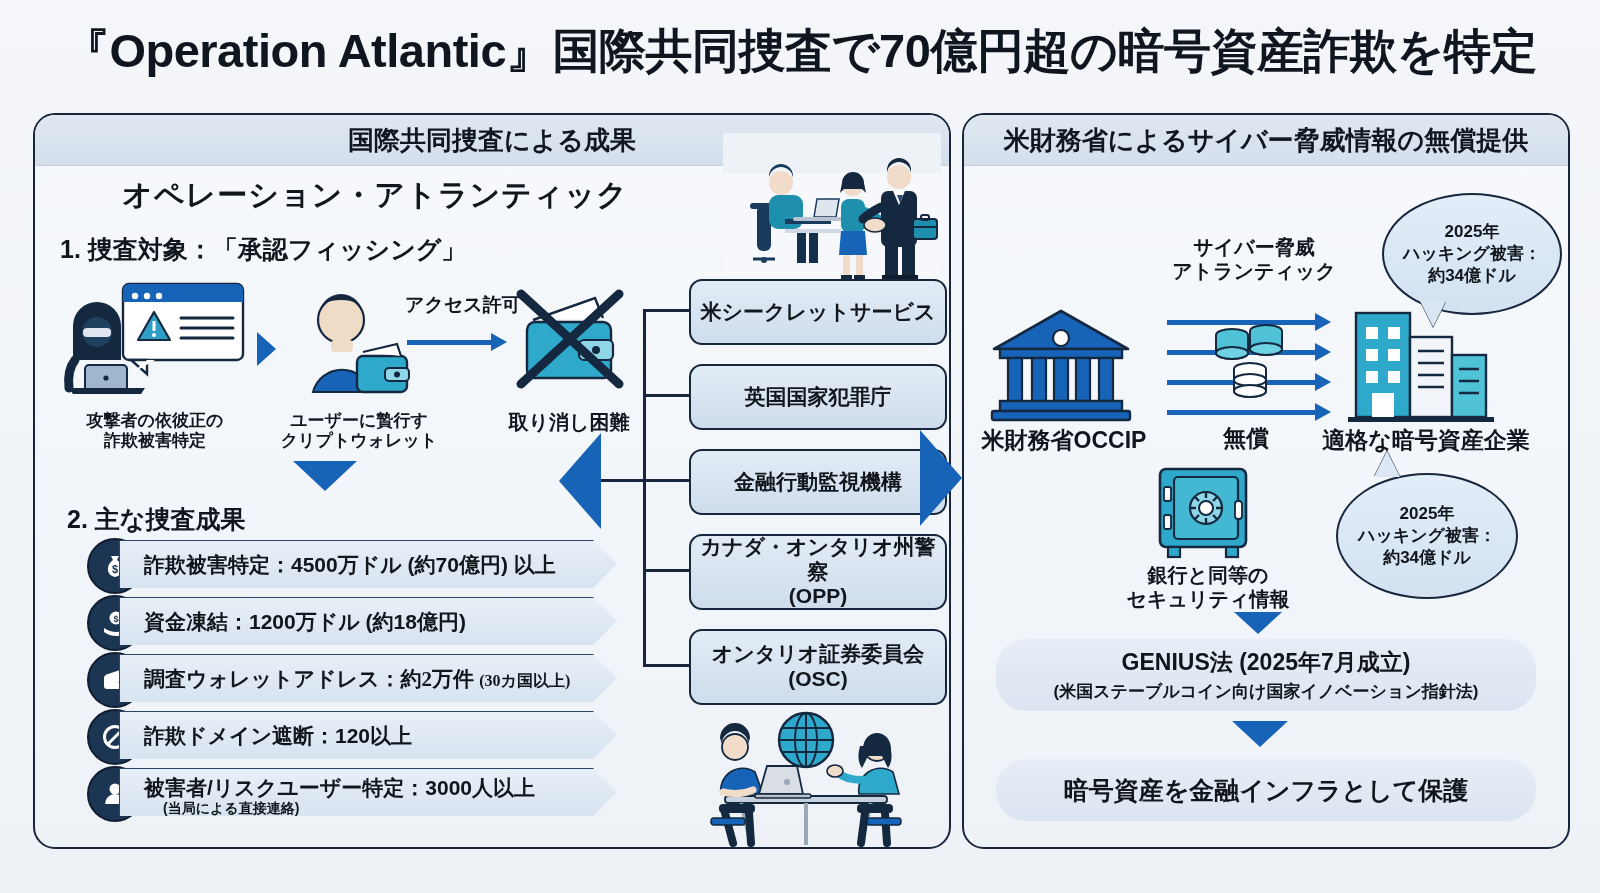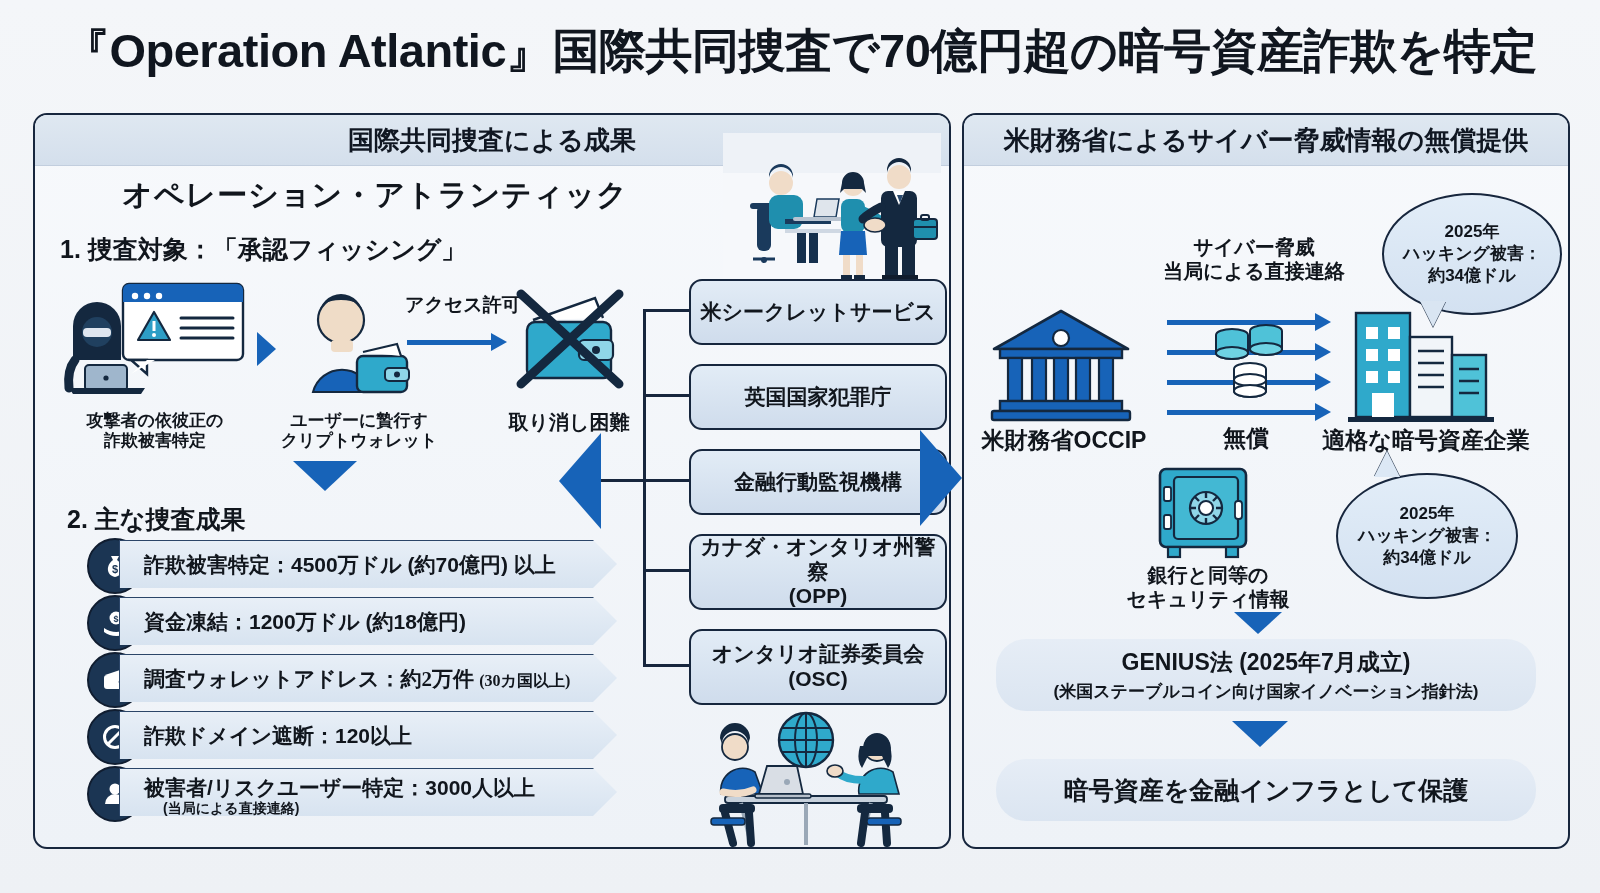--- a/index.html
+++ b/index.html
@@ -18,21 +18,21 @@
     position:absolute;left:0;top:20px;width:1600px;
     text-align:center;
     font-size:47px;font-weight:bold;letter-spacing:-0.5px;
     color:#10161f;white-space:nowrap;
   }
 
   
   .panel{
     position:absolute;
     border:2.5px solid #17263d;
-    border-radius:14px;
+    border-radius:22px;
     background:linear-gradient(180deg,#f7f9fc 0%,#eef2f7 100%);
     overflow:hidden;
   }
   #panel-left{left:33px;top:113px;width:914px;height:732px;}
   #panel-right{left:962px;top:113px;width:604px;height:732px;}
   .panel-header{
     height:50px;line-height:50px;
     background:linear-gradient(180deg,#dfe8f1 0%,#d4dfec 100%);
     text-align:center;font-size:26px;font-weight:bold;color:#101722;
     border-bottom:1px solid #c2cede;
@@ -398,21 +398,21 @@
     </div>
   </div>
 
   <div class="big-arrow-right" style="left:920px;top:430px;"></div>
 
   <div class="panel" id="panel-right">
     <div class="panel-header">米財務省によるサイバー脅威情報の無償提供</div>
 
     <div class="rlabel" style="left:190px;top:120px;width:200px;">
       <div>サイバー脅威</div>
-      <div>当局による直接連絡</div>
+      <div>アトランティック</div>
     </div>
 
     <div style="position:absolute;left:22px;top:190px;width:150px;height:120px;">
       <svg width="150" height="120" viewBox="0 0 150 120">
         <path d="M75 6 L142 44 H8z" fill="#1763b8" stroke="#14283f" stroke-width="2.6" stroke-linejoin="round"></path>
         <circle cx="75" cy="33" r="8" fill="#ffffff" stroke="#14283f" stroke-width="2.2"></circle>
         <rect x="14" y="44" width="122" height="9" fill="#1763b8" stroke="#14283f" stroke-width="2.4"></rect>
         <rect x="22" y="53" width="14" height="43" fill="#1763b8" stroke="#14283f" stroke-width="2.2"></rect>
         <rect x="46" y="53" width="14" height="43" fill="#1763b8" stroke="#14283f" stroke-width="2.2"></rect>
         <rect x="68" y="53" width="14" height="43" fill="#1763b8" stroke="#14283f" stroke-width="2.2"></rect>

